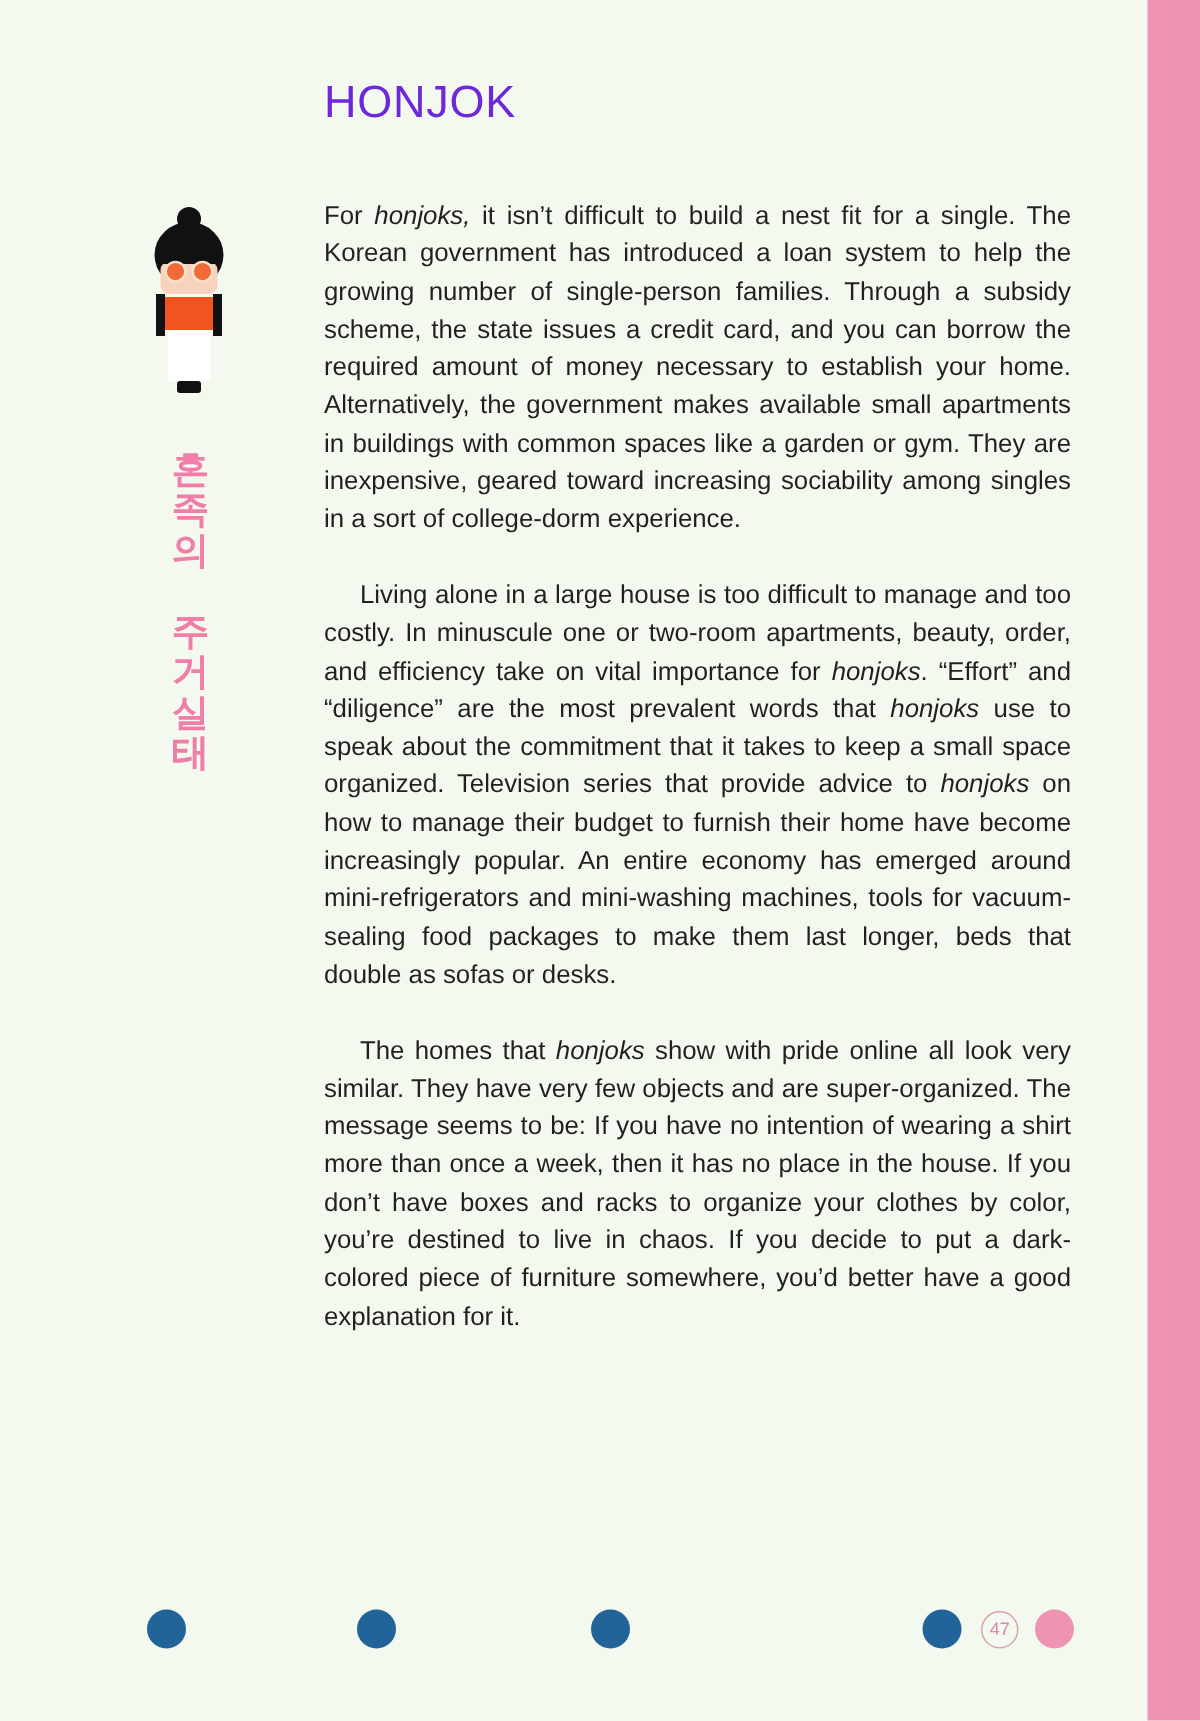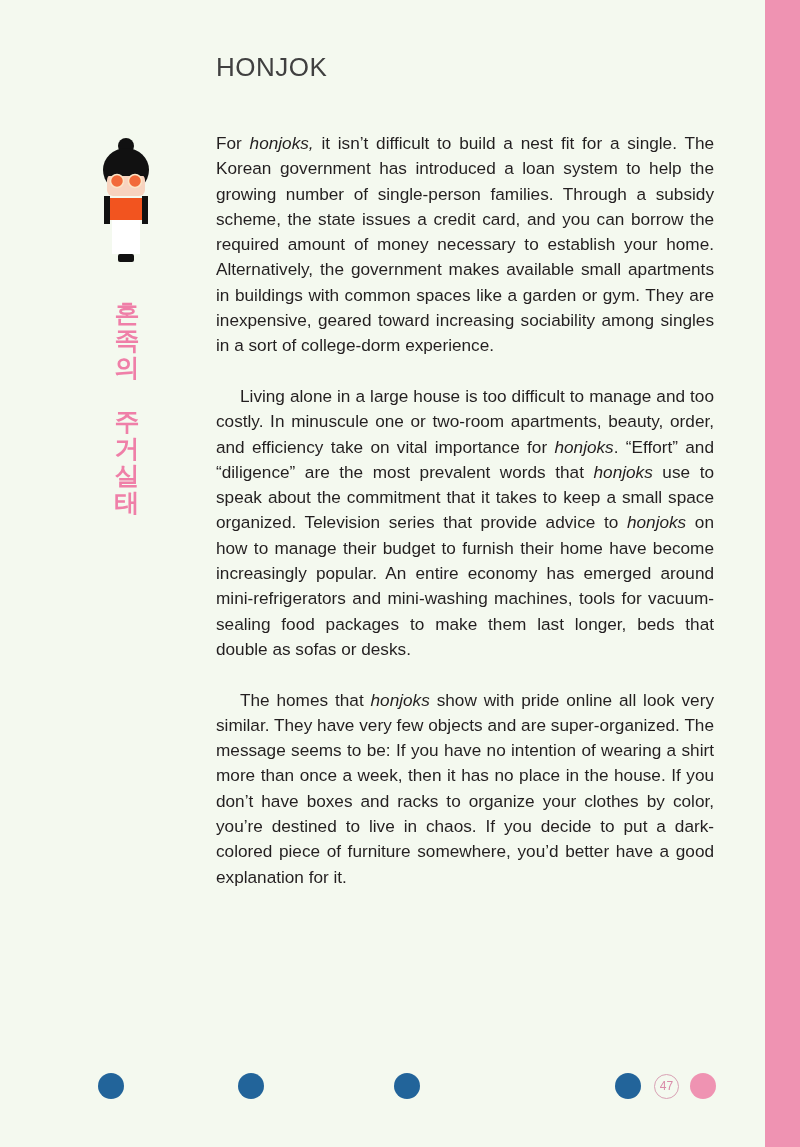--- a/index.html
+++ b/index.html
@@ -1,18 +1,18 @@
 <!DOCTYPE html>
 <html><head>
 <meta charset="utf-8">
 <style>
   html, body { margin:0; padding:0; }
   body { width:800px; height:1147px; position:relative; overflow:hidden; background:#f4f9ef; font-family:"Liberation Sans", sans-serif; }
   .side-band { position:absolute; left:765px; top:0; width:35px; height:1147px; background:#ef93b2; }
-  .title { position:absolute; left:216px; top:52px; font-size:26px; letter-spacing:0.5px; color:#404040; font-weight:normal; }
+  .title { position:absolute; left:216px; top:52px; font-size:30px; letter-spacing:0.5px; color:#6d28d9; font-weight:normal; }
   .figure { position:absolute; left:96px; top:136px; width:60px; height:130px; }
   .vertical-title { position:absolute; left:112px; top:300px; width:30px; color:#ef7fa8; font-weight:bold; font-size:25px; line-height:27px; text-align:center; }
   .vertical-title span { display:block; }
   .vertical-title .gap { height:27px; }
   .body-text { position:absolute; left:216px; top:131px; width:498px; font-size:17.2px; line-height:25.3px; color:#231f20; text-align:justify; }
   .body-text p { margin:0 0 25.3px 0; }
   .body-text p.indent { text-indent:24px; }
   .body-text em { font-style:italic; }
   .dot { position:absolute; width:26px; height:26px; border-radius:50%; top:1073px; }
   .dot.blue { background:#22649a; }

